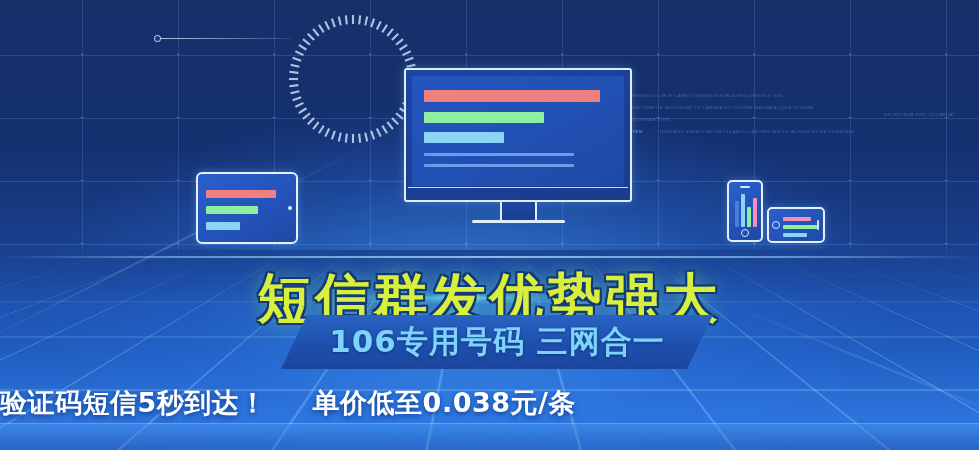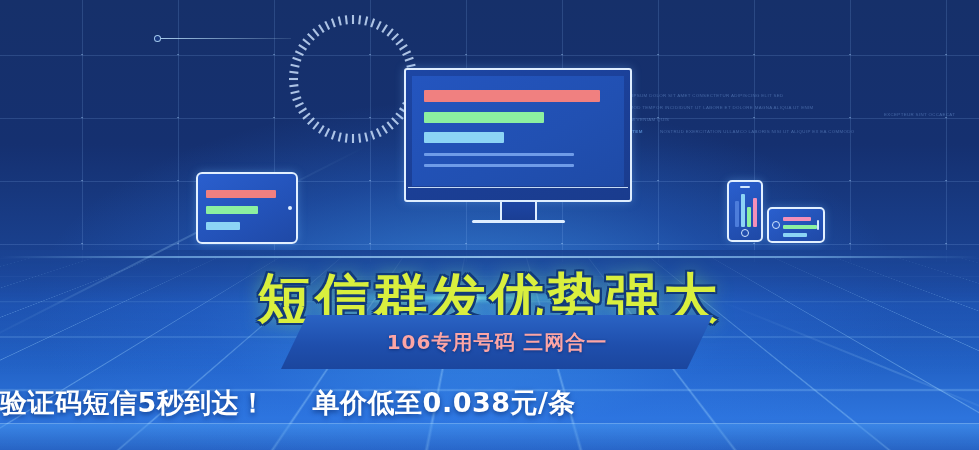--- a/index.html
+++ b/index.html
@@ -212,21 +212,21 @@
   
   #ribbon {
     position:absolute; left:281px; top:315px; width:432px; height:54px;
     background:linear-gradient(180deg,#2a63c4 0%,#1f4fad 55%,#1b469e 100%);
     clip-path:polygon(26px 0, 432px 0, 406px 54px, 0 54px);
     z-index:6;
   }
   #ribbon-text {
     position:absolute; left:281px; top:315px; width:432px; height:54px;
     display:flex; align-items:center; justify-content:center;
-    color:#fca5a5; font-size:20px; font-weight:bold; letter-spacing:1px;
+    color:#7dd3fc; font-size:31px; font-weight:bold; letter-spacing:1px;
     font-family:"DejaVu Sans","Liberation Sans",sans-serif;
     text-shadow:0 1px 3px rgba(0,30,90,.55);
     z-index:7;
   }
 
   
   #subline {
     position:absolute; left:0; top:385px; width:979px;
     color:#ffffff; font-size:27px; font-weight:bold;
     letter-spacing:.5px;

